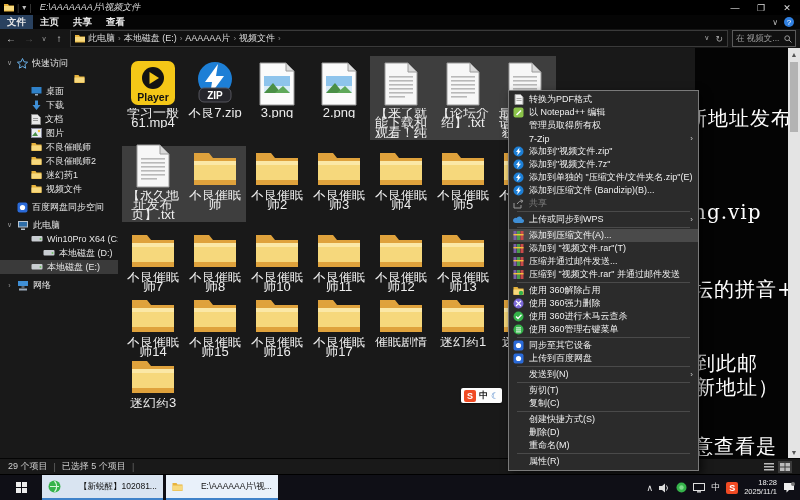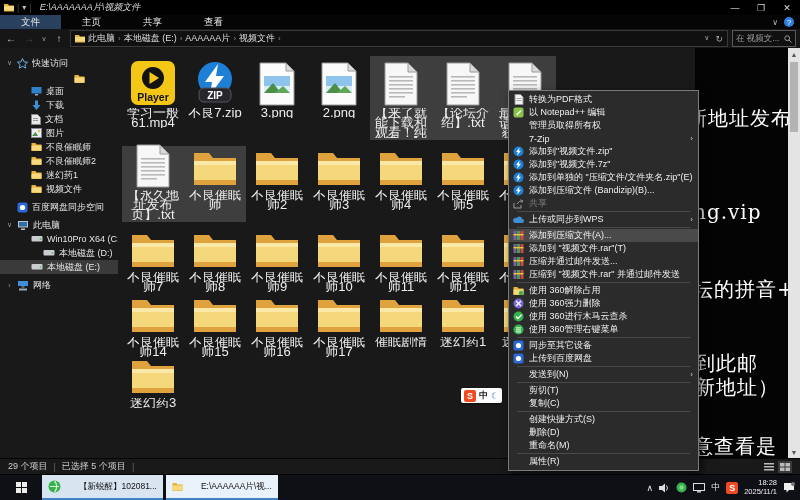--- a/index.html
+++ b/index.html
@@ -7,21 +7,21 @@
     font-family:"Liberation Sans",sans-serif;color:#fff;-webkit-font-smoothing:antialiased;}
   
   .titlebar{position:absolute;top:0;left:0;right:0;height:15px;background:#000;display:flex;align-items:center;font-size:9px;}
   .qat{display:flex;align-items:center;gap:3px;padding:0 4px;color:#bbb;}
   .qat .bar{color:#444;}
   .win-title{color:#ddd;margin-left:4px;font-style:italic;}
   .win-controls{margin-left:auto;display:flex;}
   .wc{width:26px;height:15px;display:flex;align-items:center;justify-content:center;color:#ddd;font-size:9px;}
   
   .tabsrow{position:absolute;top:15px;left:0;right:0;height:14px;background:#050505;display:flex;align-items:stretch;font-size:9.5px;}
-  .tab{padding:0 21px;display:flex;align-items:center;color:#e8e8e8;}
+  .tab{padding:0 7px;display:flex;align-items:center;color:#e8e8e8;font-weight:bold;}
   .tab-file{background:#29415f;}
   .ribbon-right{margin-left:auto;display:flex;align-items:center;gap:6px;padding-right:6px;}
   .chev{color:#bbb;font-size:8px;}
   .help-dot{width:10px;height:10px;border-radius:50%;background:#2f7fe0;color:#fff;font-size:8px;display:flex;align-items:center;justify-content:center;}
   
   .addrrow{position:absolute;top:29px;left:0;right:0;height:19px;background:#161616;display:flex;align-items:center;gap:4px;padding:0 4px;border-bottom:1px solid #000;}
   .nav-arrow{color:#ddd;font-size:10px;width:14px;text-align:center;}
   .nav-arrow.dis{color:#555;}
   .nav-arrow.small{width:8px;font-size:7px;color:#999;}
   .breadcrumb{flex:1;height:15px;background:#101010;border:1px solid #3a3a3a;display:flex;align-items:center;font-size:9px;color:#ddd;padding:0 4px;gap:3px;}
@@ -562,32 +562,20 @@
           <div class="fitem">
             <div class="ficon">
               <span class="ic">
                 <svg width="46" height="38">
                   <path d="M2 3 h15 l4 5 h23 v27 H2 z" fill="#dfa23c"></path>
                   <path d="M2 11 h42 v19 H2 z" fill="#f6d87c"></path>
                   <path d="M2 11 h42 v4 H2 z" fill="#fbe8a6"></path>
                 </svg>
               </span>
             </div>
-            <div class="flabel">不良催眠师9</div>
-          </div>
-          <div class="fitem">
-            <div class="ficon">
-              <span class="ic">
-                <svg width="46" height="38">
-                  <path d="M2 3 h15 l4 5 h23 v27 H2 z" fill="#dfa23c"></path>
-                  <path d="M2 11 h42 v19 H2 z" fill="#f6d87c"></path>
-                  <path d="M2 11 h42 v4 H2 z" fill="#fbe8a6"></path>
-                </svg>
-              </span>
-            </div>
             <div class="flabel">不良催眠师10</div>
           </div>
           <div class="fitem">
             <div class="ficon">
               <span class="ic">
                 <svg width="46" height="38">
                   <path d="M2 3 h15 l4 5 h23 v27 H2 z" fill="#dfa23c"></path>
                   <path d="M2 11 h42 v19 H2 z" fill="#f6d87c"></path>
                   <path d="M2 11 h42 v4 H2 z" fill="#fbe8a6"></path>
                 </svg>

